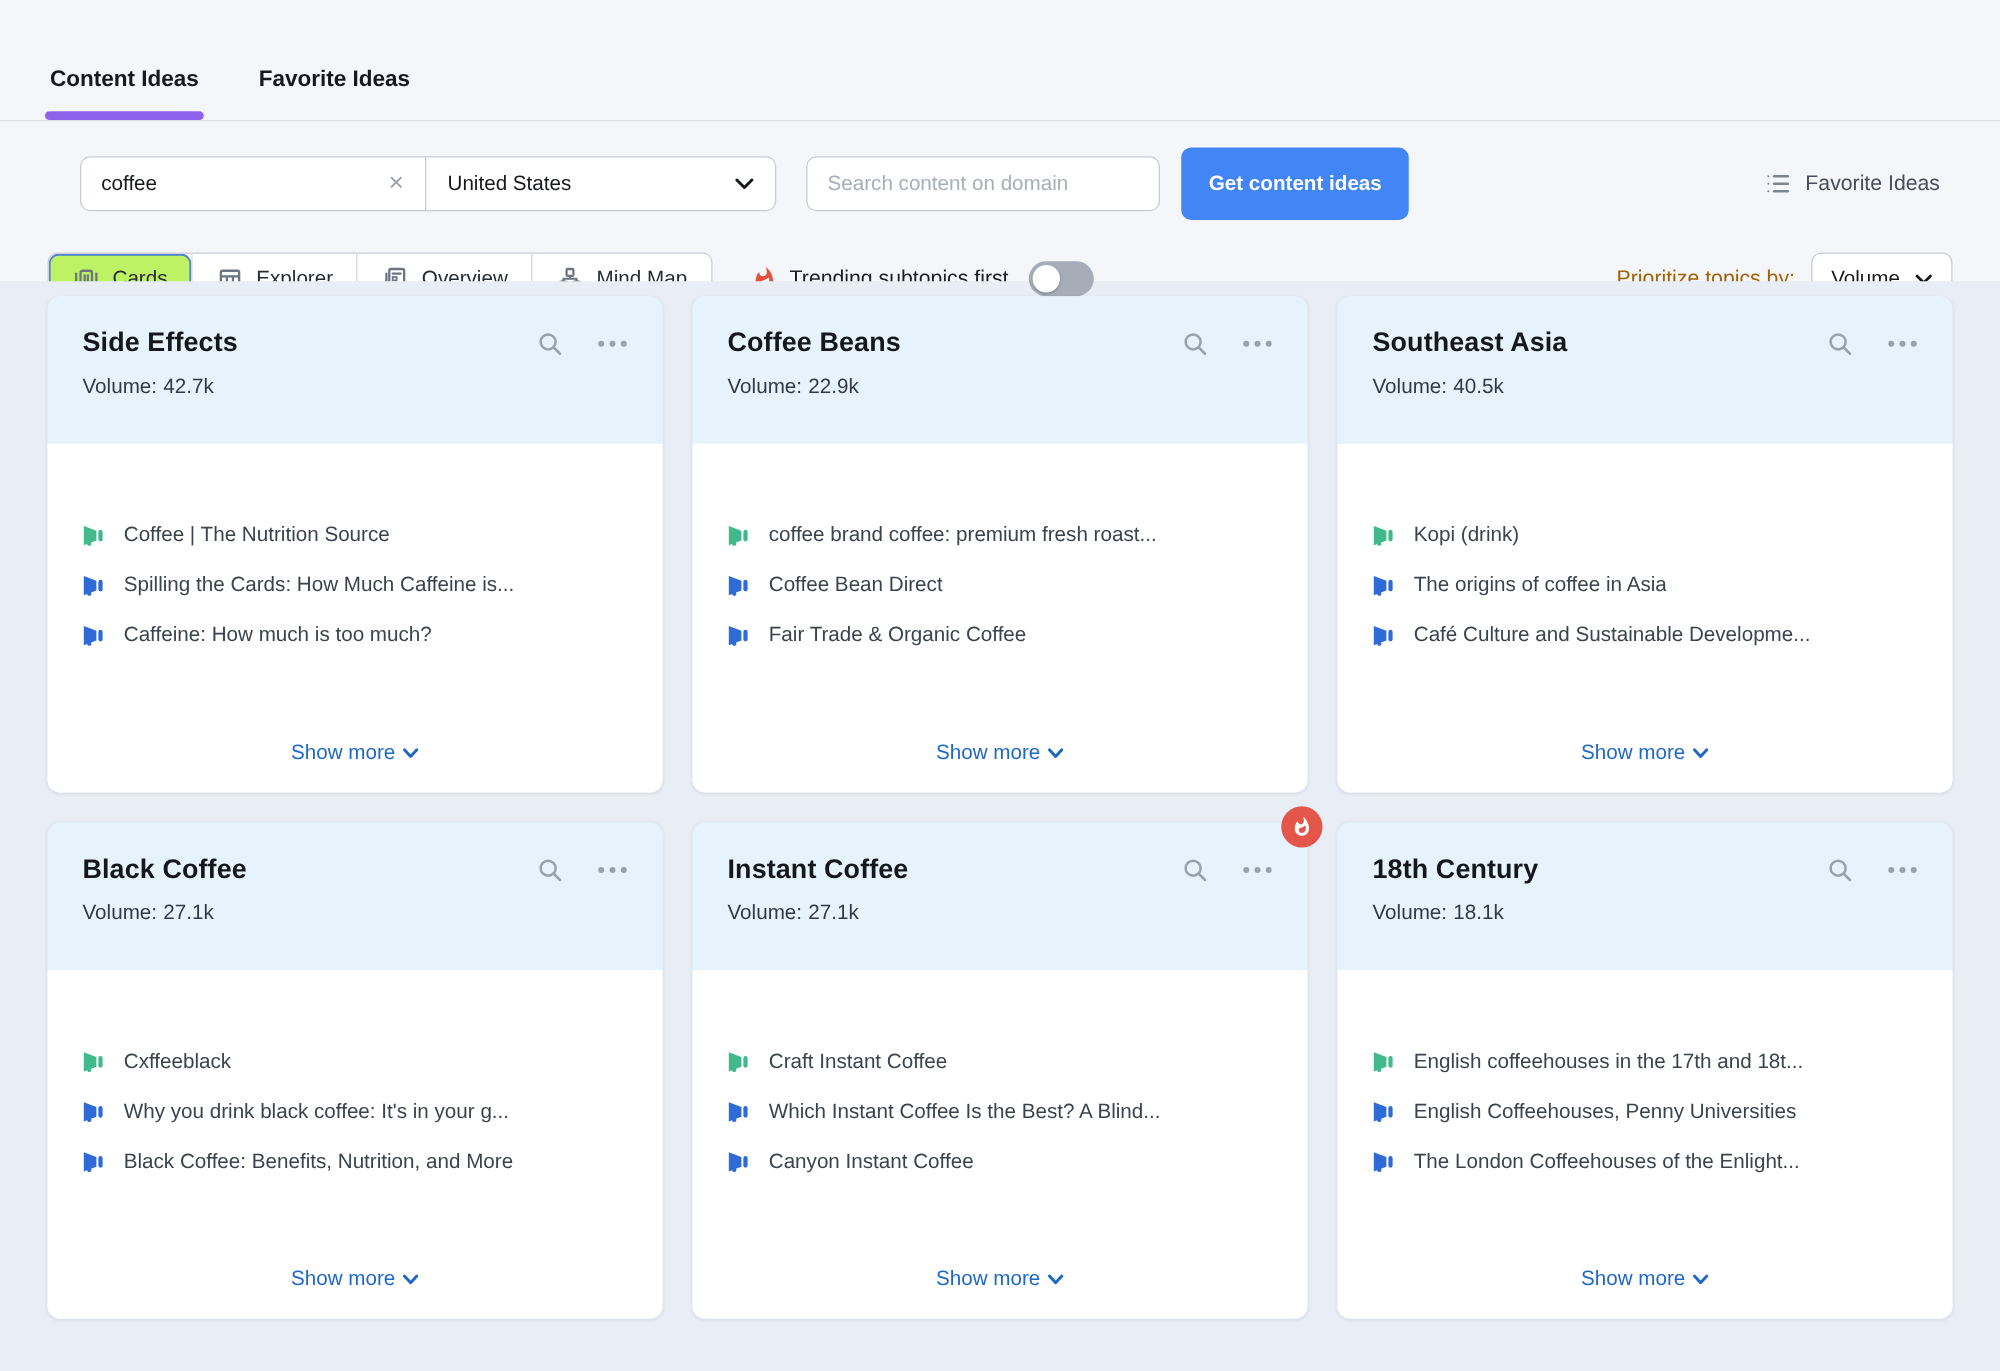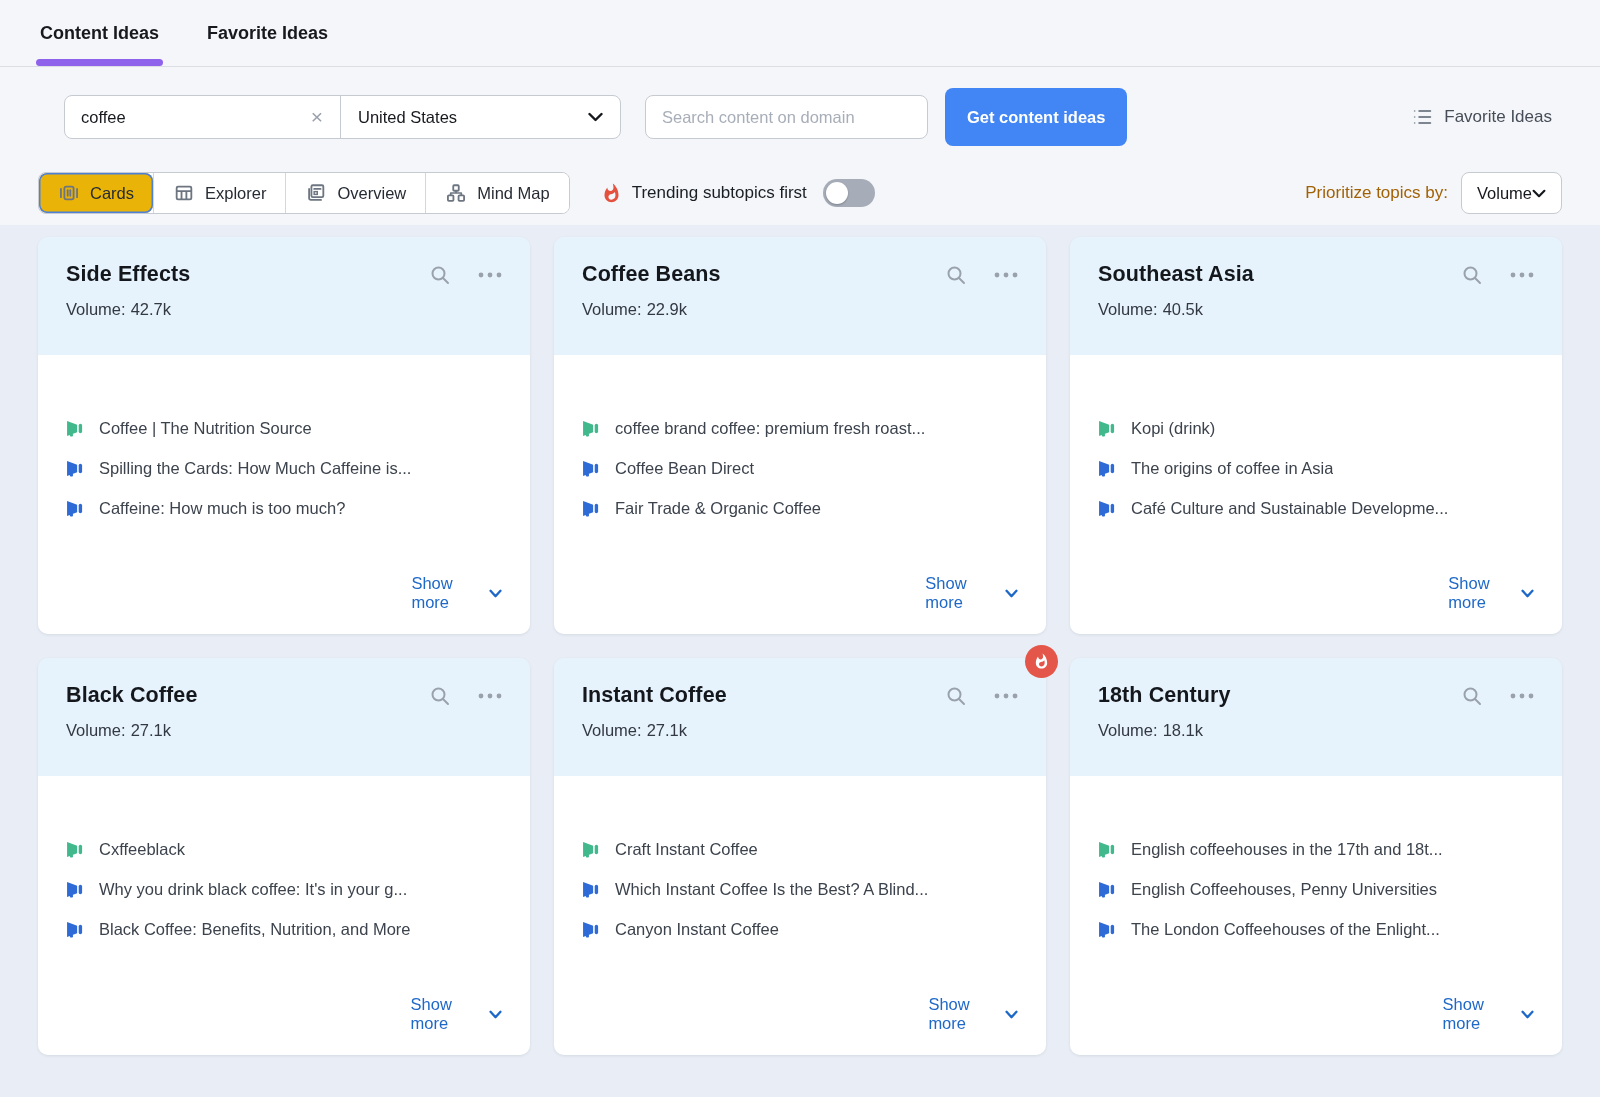--- a/index.html
+++ b/index.html
@@ -2,61 +2,61 @@
 <html><head>
 <meta charset="utf-8">
 <style>
   * { box-sizing: border-box; margin: 0; padding: 0; }
   html,body { background:#e9eef6; }
   body { font-family: "Liberation Sans", "DejaVu Sans", sans-serif; color:#1a1e25; }
   .screen { width:1600px; height:1097px; position:relative; overflow:hidden; background:#e9eef6; display:flex; flex-direction:column; }
 
   
   .header { background:#f5f6f9; height:225px; flex:none; }
-  .tab-bar { height:67px; display:flex; align-items:stretch; padding:0 38px; gap:44px; border-bottom:1px solid #dbdee3; }
+  .tab-bar { height:67px; display:flex; align-items:stretch; padding:0 38px; gap:44px; border-bottom:1px solid #dbdee3;margin-top:30px; }
   .tab { position:relative; display:flex; align-items:center; font-size:18px; font-weight:600; color:#17191e; cursor:pointer; padding:0 2px; }
   .tab-underline { display:none; position:absolute; left:-2px; right:-2px; bottom:0; height:7px; background:#8f62ec; border-radius:4px; }
   .tab.active .tab-underline { display:block; }
 
   .search-row { display:flex; align-items:center; margin:21px 48px 0;padding-left:16px; }
   .combo { display:flex; align-items:stretch; width:557px; height:44px; background:#fff; border:1px solid #c6cad1; border-radius:8px; }
   .combo input { flex:1; min-width:0; border:none; outline:none; background:transparent; padding:0 6px 0 16px; font-size:16.5px; color:#17191e; font-family:inherit; }
   .clear-btn { width:46px; display:flex; align-items:center; justify-content:center; color:#9aa1ac; font-size:21px; cursor:pointer; }
   .region-select { display:flex; align-items:center; justify-content:space-between; width:280px; border-left:1px solid #c6cad1; padding:0 17px; font-size:16.5px; color:#17191e; cursor:pointer; }
   .domain-input { width:283px; height:44px; margin-left:24px; border:1px solid #c6cad1; border-radius:8px; background:#fff; padding:0 16px; font-size:16.5px; color:#17191e; outline:none; font-family:inherit; }
   .domain-input::placeholder { color:#a8aeb8; }
   .submit-btn { height:58px; margin-left:17px; padding:0 22px; background:#4285f4; border:none; border-radius:8px; color:#ffffff; font-size:16.5px; font-weight:600; cursor:pointer; font-family:inherit; }
   .fav-link { margin-left:auto; display:flex; align-items:center; gap:11px; font-size:17px; color:#43485200; color:#474d58; cursor:pointer; }
 
   .toolbar-row { display:flex; align-items:center; margin:26px 38px 0; }
   .view-group { display:inline-flex; height:42px; background:#fff; border:1px solid #c6cad1; border-radius:8px; overflow:hidden; }
   .view-btn { display:flex; align-items:center; gap:10px; padding:0 19px; background:#fff; border:none; border-left:1px solid #d4d7dc; font-size:16.5px; color:#272c34; cursor:pointer; font-family:inherit; }
   .view-btn:first-child { border-left:none; }
-  .view-btn.active { background:#eab308; box-shadow: inset 0 0 0 1.5px #4d80d8; border-radius:8px; }
+  .view-btn.active { background:#bef264; box-shadow: inset 0 0 0 1.5px #4d80d8; border-radius:8px; }
   .view-icon { display:flex; }
   .trend-wrap { display:flex; align-items:center; gap:10px; margin-left:31px; }
   .trend-label { font-size:17px; color:#1a1e25; }
   .toggle { width:52px; height:28px; border-radius:14px; background:#a6adb8; position:relative; cursor:pointer; margin-left:6px; }
   .toggle .knob { position:absolute; left:3px; top:3px; width:22px; height:22px; border-radius:50%; background:#fff; box-shadow:0 1px 2px rgba(0,0,0,.25); }
   .prioritize { margin-left:auto; display:flex; align-items:center; gap:13px; }
   .prioritize-label { font-size:17px; color:#a16207; }
-  .volume-select { display:flex; align-items:center; height:42px; padding:0 15px; background:#fff; border:1px solid #c6cad1; border-radius:8px; font-size:16.5px; color:#17191e; cursor:pointer; }
+  .volume-select { display:flex; align-items:center; gap:12px; height:42px; padding:0 15px; background:#fff; border:1px solid #c6cad1; border-radius:8px; font-size:16.5px; color:#17191e; cursor:pointer; }
 
   
   .content { flex:1; background:#e9eef6; padding:12px 38px 0; }
   .cards-grid { display:grid; grid-template-columns:repeat(3,1fr); gap:24px; }
   .card { position:relative; height:397px; border-radius:10px; display:flex; flex-direction:column; box-shadow:0 1px 3px rgba(25,39,62,.10); }
   .card-head { height:118px; flex:none; background:#e7f3fc; border-radius:10px 10px 0 0; padding:25px 28px 0; }
   .card-head-top { display:flex; align-items:center; }
   .card-title { font-size:21.5px; font-weight:700; color:#14171c; letter-spacing:.1px; }
   .card-head-icons { margin-left:auto; display:flex; align-items:center; gap:27px; }
   .card-head-icons .hicon { display:flex; cursor:pointer; }
   .card-volume { margin-top:13px; font-size:16.5px; color:#333942; }
   .card-volume .vol-value { margin-left:5px; }
-  .card-body { flex:1; background:#fff; border-radius:0 0 10px 10px; display:flex; flex-direction:row; padding:64px 28px 22px; }
+  .card-body { flex:1; background:#fff; border-radius:0 0 10px 10px; display:flex; flex-direction:column; padding:64px 28px 22px; }
   .item-list { list-style:none; }
   .item { display:flex; align-items:center; gap:15px; margin-bottom:21px; font-size:16.5px; color:#3c434d; cursor:pointer; }
   .item-icon { display:flex; flex:none; }
   .item-icon.green { color:#42b98d; }
   .item-icon.blue { color:#2e6bd6; }
   .item-text { white-space:nowrap; overflow:hidden; }
   .show-more { margin-top:auto; align-self:center; display:flex; align-items:center; gap:6px; color:#1e68c8; font-size:16.5px; font-weight:500; cursor:pointer; }
   .trend-badge { position:absolute; top:-13px; right:-12px; width:33px; height:33px; border-radius:50%; background:#e4564a; display:flex; align-items:center; justify-content:center; z-index:2; }
 </style>
 </head>

